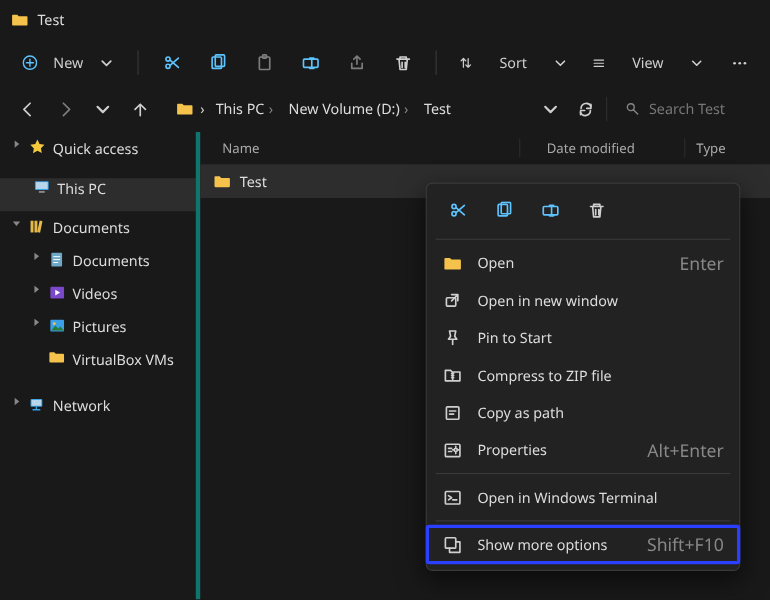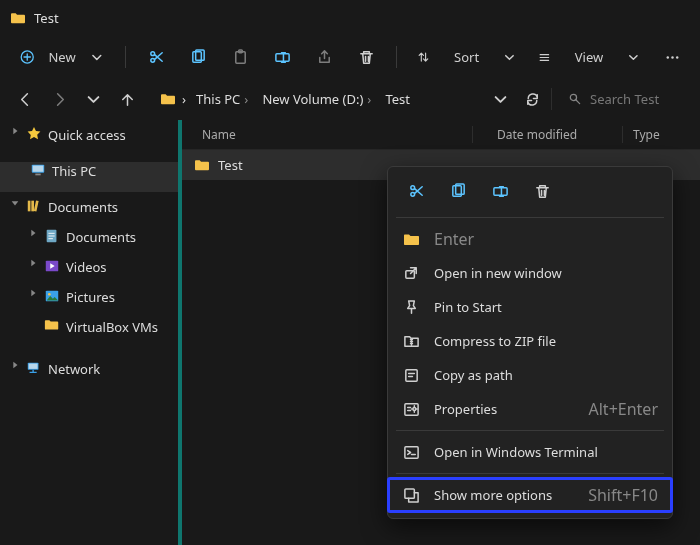--- a/index.html
+++ b/index.html
@@ -514,20 +514,21 @@
           </div>
       </div>
       <div class="ctx-sep"></div>
 
       <div class="ctx-item">
         <span class="iconw">
             <svg viewBox="0 0 17 15">
               <use href="#i-folder"></use>
             </svg>
           </span>
+        <span class="label">Open</span>
         <span class="accel">Enter</span>
       </div>
       <div class="ctx-item">
         <span class="iconw">
             <svg viewBox="0 0 18 18">
               <use href="#i-newwin"></use>
             </svg>
           </span>
         <span class="label">Open in new window</span>
       </div>

